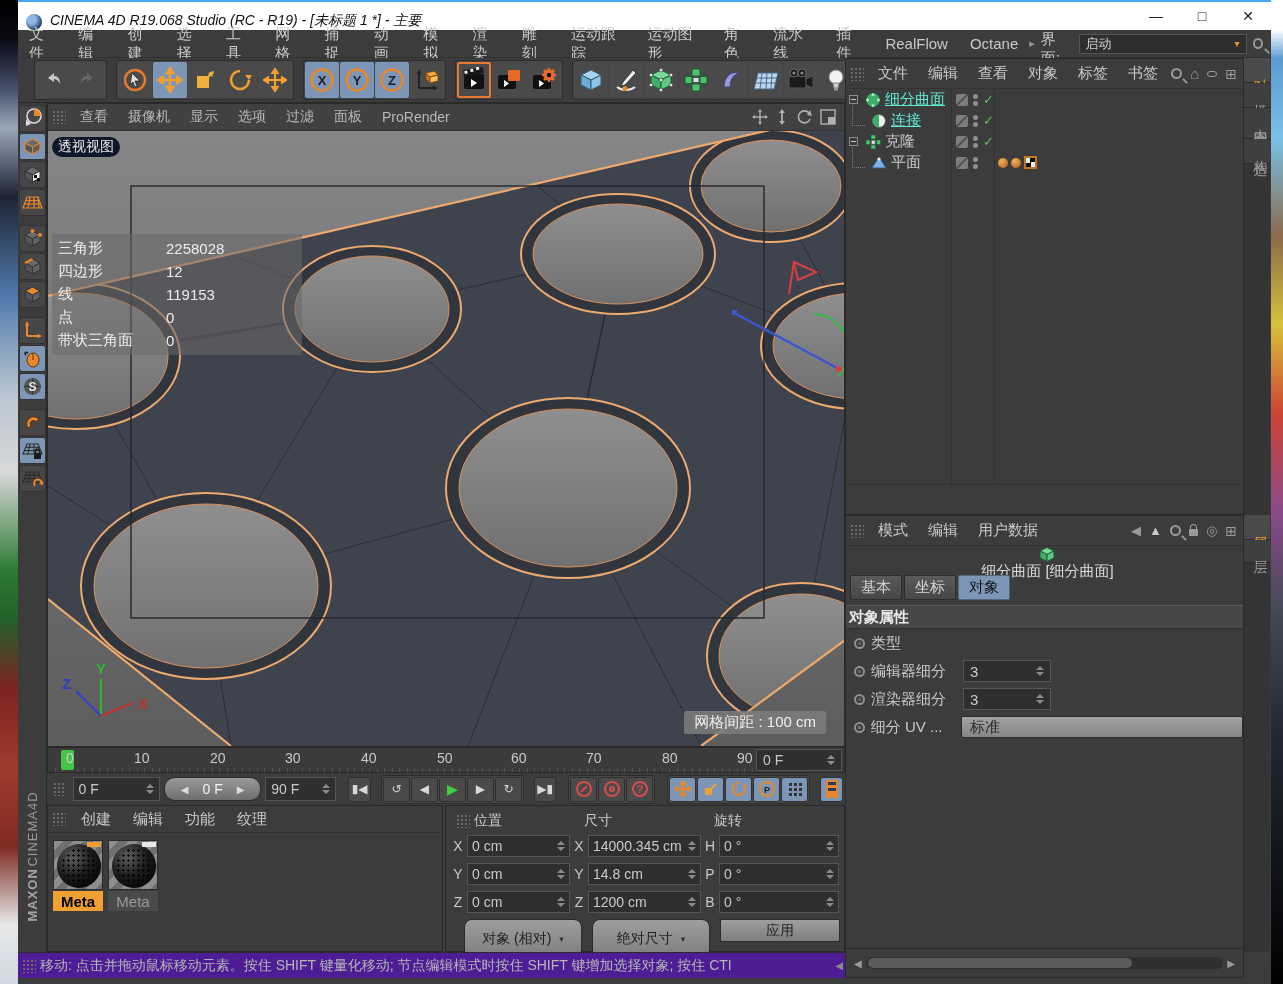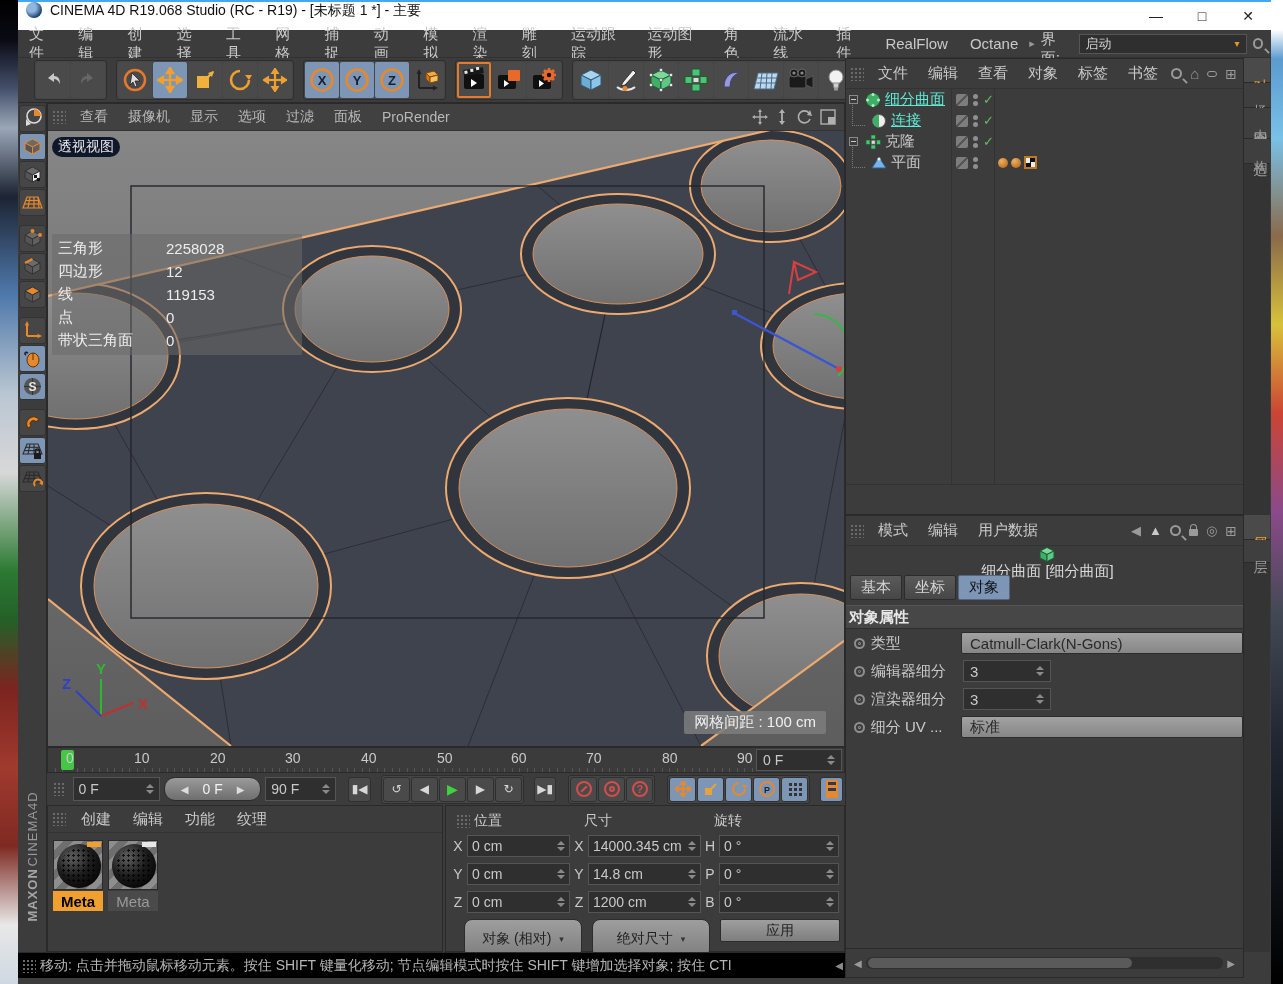--- a/index.html
+++ b/index.html
@@ -3,21 +3,21 @@
 <meta charset="utf-8">
 <style>
   *{margin:0;padding:0;box-sizing:border-box;font-family:"Liberation Sans","DejaVu Sans",sans-serif;}
   html,body{width:1283px;height:984px;overflow:hidden;background:#222;}
   .abs{position:absolute;}
   #stage{position:relative;width:1283px;height:984px;background:#3c3c3c;}
   
   #wallL{left:0;top:0;width:18px;height:984px;background:linear-gradient(180deg,#000 0%,#0a0a14 4%,#44506a 9%,#9aa7b8 13%,#1d2433 20%,#4f79ab 30%,#b9c6d2 40%,#d8d8d8 48%,#2c7a33 58%,#246028 63%,#7c2420 70%,#a03a2e 78%,#7e2a22 86%,#e8e8e8 94%,#cfd8e2 100%);}
   #wallR{left:1271px;top:0;width:12px;height:984px;background:linear-gradient(180deg,#fff 0%,#fff 3%,#5b9bd0 6%,#79c1e8 14%,#8a6a4a 24%,#d8c23a 33%,#cc4433 42%,#8a4a8a 52%,#444a55 62%,#222733 75%,#101318 88%,#000 100%);}
   
-  #titlebar{left:18px;top:0;width:1253px;height:30px;background:#fff;border-top:2px solid #41a8f5;display:flex;align-items:flex-start;color:#111;font-size:14px;}
+  #titlebar{left:18px;top:0;width:1253px;height:30px;background:#fff;border-top:2px solid #41a8f5;display:flex;align-items:flex-end;color:#111;font-size:14px;font-style:italic;}
   #titlebar .appicon{width:16px;height:16px;margin:0 8px;border-radius:50%;background:radial-gradient(circle at 35% 35%,#8fb6e0 0 30%,#20456e 70%,#0d2640);position:relative;}
   .wbtns{margin-left:auto;display:flex;height:100%;}
   .wbtn{width:46px;display:flex;align-items:center;justify-content:center;font-size:14px;color:#222;}
   
   #menubar{left:18px;top:30px;width:1253px;height:28px;background:#3c3c3c;display:flex;align-items:center;color:#c9c9c9;font-size:15px;border-bottom:1px solid #313131;}
   #menubar .mi{padding:0 11px;height:100%;display:flex;align-items:center;}
   #iface{margin-left:auto;display:flex;align-items:center;gap:6px;padding-right:8px;}
   #iface .chev{color:#9a9a9a;font-size:11px;}
   #iface .lbl{color:#c9c9c9;margin-top:11px;}
   #iface .dd{width:180px;height:20px;background:#2f2f2f;border:1px solid #555;color:#cfcfcf;font-size:13px;display:flex;align-items:center;padding:0 6px;}
@@ -96,21 +96,21 @@
   #coords .hdr span{display:block;}
   .crow{display:flex;align-items:center;height:28px;gap:3px;}
   .clab{width:12px;text-align:center;color:#c9c9c9;}
   .cfield{height:22px;background:#2f2f2f;border:1px solid #555;display:flex;align-items:center;padding:0 4px;color:#c9c9c9;overflow:hidden;white-space:nowrap;}
   .cfield .v{overflow:hidden;text-overflow:clip;white-space:nowrap;flex:1;}
   .cfoot{display:flex;gap:10px;margin-top:3px;}
   .cddl{height:39px;background:linear-gradient(180deg,#9e9e9e,#7e7e7e);border:1px solid #2c2c2c;border-radius:8px;color:#222;display:flex;align-items:center;justify-content:center;gap:8px;font-size:14px;}
   .cddl .arr{font-size:9px;color:#333;}
   .applybtn{height:23px;background:linear-gradient(180deg,#9e9e9e,#7e7e7e);border:1px solid #2c2c2c;border-radius:2px;color:#222;display:flex;align-items:center;justify-content:center;font-size:14px;}
   
-  #statusbar{left:18px;top:952px;width:827px;height:26px;background:#000000;border-top:1px solid #2a2a2a;display:flex;align-items:center;color:#b5b5b5;font-size:14px;overflow:hidden;}
+  #statusbar{left:18px;top:952px;width:827px;height:26px;background:#4c1d95;border-top:1px solid #2a2a2a;display:flex;align-items:center;color:#b5b5b5;font-size:14px;overflow:hidden;}
   #statusbar .txt{white-space:nowrap;}
   #statusbar .sarr{margin-left:auto;color:#8a8a8a;font-size:10px;padding-right:2px;}
   
   #om{left:845px;top:58px;width:399px;height:457px;background:#3c3c3c;border:1px solid #2a2a2a;color:#c9c9c9;font-size:15px;}
   .pmenu{display:flex;align-items:center;height:30px;border-bottom:1px solid #333;}
   .pmenu .mi{padding:0 10px;}
   .picons{margin-left:auto;display:flex;align-items:center;gap:8px;padding-right:6px;color:#9a9a9a;font-size:13px;}
   #omtree{position:relative;height:396px;border-bottom:1px solid #333;}
   #omtree .vline{position:absolute;top:0;bottom:0;width:1px;background:#333;}
   .orow{display:flex;align-items:center;height:21px;position:relative;}
@@ -1079,21 +1079,20 @@
     </div>
     <div id="amtabs">
       <span class="amtab">基本</span>
       <span class="amtab">坐标</span>
       <span class="amtab on">对象</span>
     </div>
     <div id="amsect">对象属性</div>
     <div class="arow">
       <span class="keyring"></span>
       <span class="alab">类型</span>
-      <span class="addl" style="width:282px">Catmull-Clark(N-Gons)</span>
     </div>
     <div class="arow">
       <span class="keyring"></span>
       <span class="alab">编辑器细分</span>
       <span class="afield">
           <span>3</span>
           <span class="stepper">
             <i class="up"></i>
             <i class="dn"></i>
           </span>

